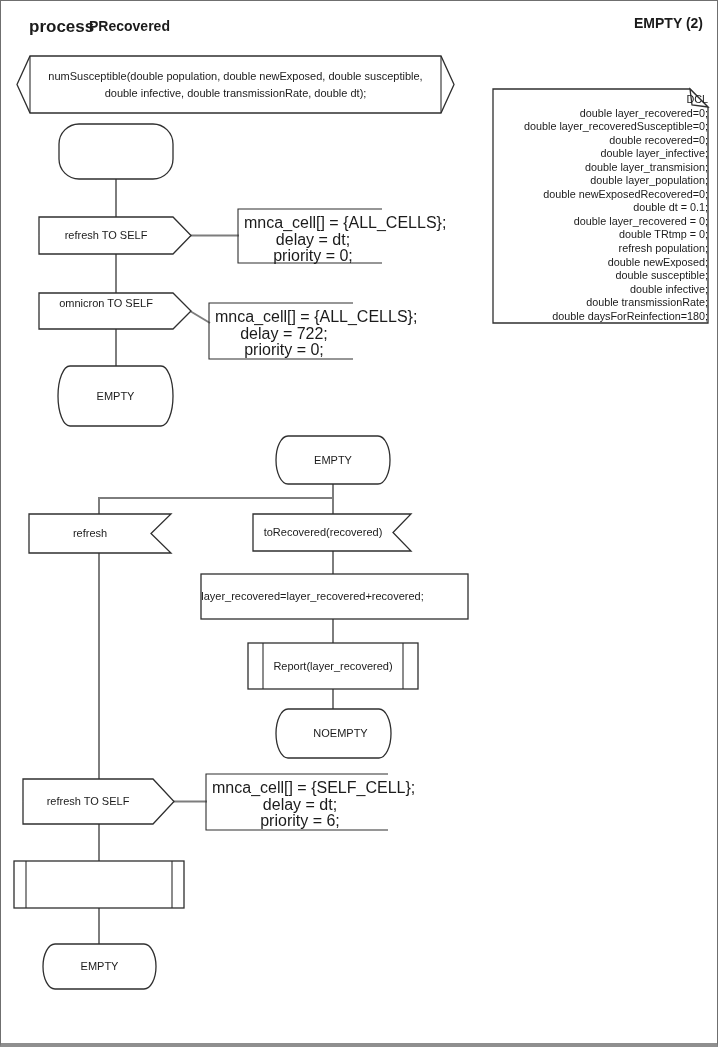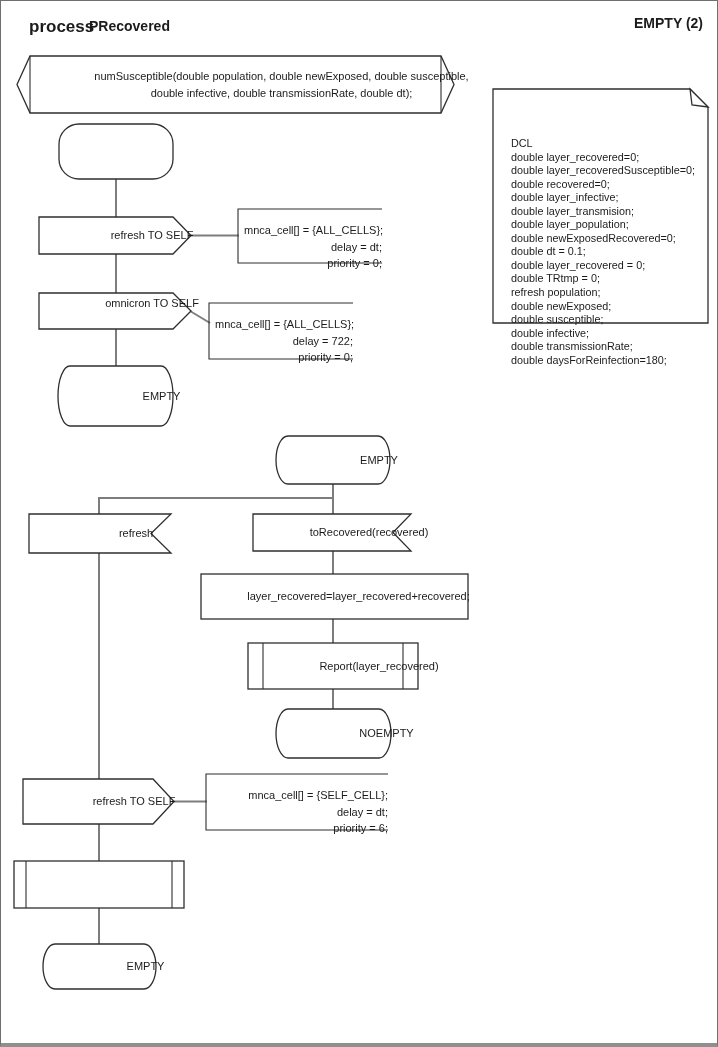--- a/index.html
+++ b/index.html
@@ -9,31 +9,31 @@
     border:1px solid var(--page-border,#6f6f6f);
     border-bottom:4px solid var(--page-border-bottom,#8f8f8f);
     font-family:"Liberation Sans",sans-serif;color:#1b1b1b;overflow:hidden;
   }
   svg.canvas{position:absolute;left:0;top:0;}
   .conn{stroke:var(--connector,#7d7d7d);stroke-width:2;fill:none;}
   .shape{stroke:var(--shape-stroke,#2f2f2f);stroke-width:1.3;fill:#ffffff;}
   .thin{stroke:var(--shape-stroke,#2f2f2f);stroke-width:1.1;fill:none;}
   .lbl{
     position:absolute;display:flex;align-items:center;justify-content:center;
-    text-align:center;font-size:11px;line-height:13px;white-space:nowrap;padding-left:46px;
+    text-align:center;font-size:11px;line-height:13px;white-space:nowrap;
   }
   .col{flex-direction:column;line-height:17px;}
   .comment{
-    position:absolute;font-size:11px;line-height:16.5px;
-    padding:13px 0 0 6px;box-sizing:border-box;white-space:nowrap;text-align:right;
+    position:absolute;font-size:16px;line-height:16.5px;
+    padding:6px 0 0 6px;box-sizing:border-box;white-space:nowrap;text-align:center;
   }
   .dcl{
     position:absolute;left:492px;top:88px;width:215px;height:234px;
     padding:4px 0 0 18px;box-sizing:border-box;
-    font-size:10.8px;line-height:13.55px;white-space:nowrap;text-align:left;margin-top:44px;
+    font-size:10.8px;line-height:13.55px;white-space:nowrap;text-align:right;
   }
   .hdr{position:absolute;font-size:14px;white-space:nowrap;font-weight:bold;}
   .bold{font-weight:bold;font-size:17px;}
 </style>
 </head>
 <body>
 
 <div class="page">
 
   <svg class="canvas" width="718" height="1047" viewBox="0 0 718 1047">

